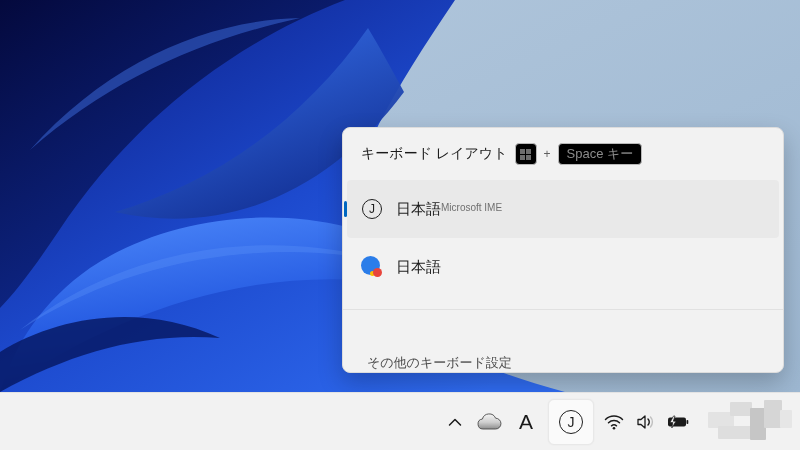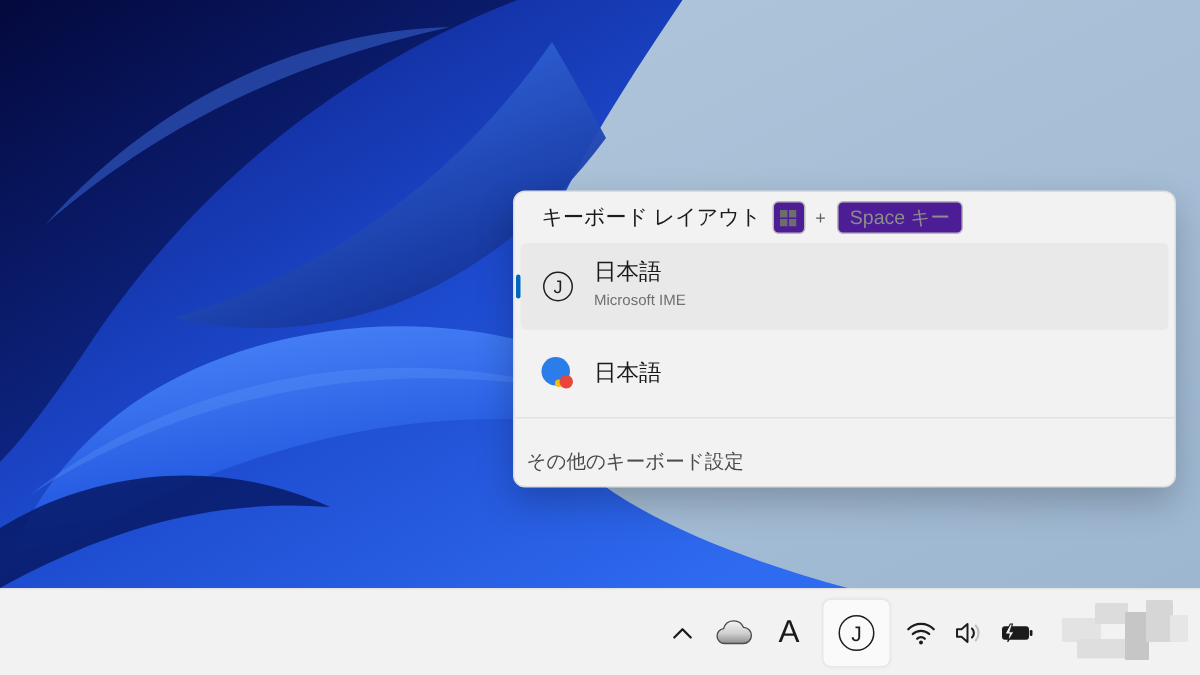--- a/index.html
+++ b/index.html
@@ -8,34 +8,34 @@
     font-family:"Liberation Sans","DejaVu Sans",sans-serif;
     position:relative; background:#a7bfd7;
   }
 
   
   .desktop { position:absolute; left:0; top:0; width:800px; height:392px; }
   .desktop svg { display:block; width:100%; height:100%; }
 
   
   .flyout {
-    position:absolute; left:342px; top:127px; width:442px; height:198px;
+    position:absolute; left:342px; top:127px; width:442px; height:246px;
     background:#f2f2f2;
     border:1px solid #dcdcdc;
     border-radius:8px;
     box-shadow:0 10px 24px rgba(0,0,0,.22);
     display:flex; flex-direction:column;
   }
   .flyout-header {
     height:52px; display:flex; align-items:center; padding:0 18px; gap:7px;
   }
   .flyout-title { font-size:14px; color:#1b1b1b; white-space:nowrap; }
   .key-chip {
     display:flex; align-items:center; justify-content:center;
-    border:1px solid #b9b9b9; border-radius:4px; background:#4c1d95;
+    border:1px solid #b9b9b9; border-radius:4px; background:#000000;
     height:22px; color:#8c8c8c; font-size:13px;
   }
   .key-chip.win { width:22px; }
   .key-chip.space { padding:0 8px; white-space:nowrap; }
   .plus-sign { color:#5f5f5f; font-size:12px; }
 
   .layout-list { display:flex; flex-direction:column; }
   .layout-item {
     position:relative; height:58px; margin:0 4px; border-radius:4px;
     display:flex; align-items:center; padding-left:14px; gap:13px;
@@ -48,28 +48,28 @@
   }
   .item-icon { width:22px; height:22px; flex:0 0 22px; position:relative; }
   .jcircle {
     width:20px; height:20px; margin:1px; border:1.6px solid #1f1f1f; border-radius:50%;
     display:flex; align-items:center; justify-content:center;
     font-size:12px; color:#1f1f1f;
   }
   .gicon-blue  { position:absolute; left:0; top:0; width:19px; height:19px; border-radius:50%; background:#2b7de9; }
   .gicon-red   { position:absolute; left:12px; top:12px; width:9px; height:9px; border-radius:50%; background:#e8453c; }
   .gicon-yellow{ position:absolute; left:9px; top:15px; width:5px; height:5px; border-radius:50%; background:#fbbc05; }
-  .item-text { display:flex; flex-direction:column; justify-content:center; }
+  .item-text { display:flex; flex-direction:row; justify-content:center; }
   .item-label { font-size:15px; color:#1a1a1a; line-height:20px; }
   .item-sublabel { font-size:10px; color:#707070; line-height:18px; }
 
   .flyout-spacer { flex:1; }
   .flyout-separator { height:1px; background:#e1e1e1; }
   .flyout-footer {
-    height:62px; display:flex; align-items:center; padding:13px 18px 0 8px;
+    height:62px; display:flex; align-items:flex-end; padding:13px 18px 0 24px;
   }
   .footer-link { font-size:13px; color:#4a4a4a; cursor:default; }
 
   
   .taskbar {
     position:absolute; left:0; bottom:0; width:800px; height:58px;
     background:#f2f2f2; border-top:1px solid rgba(0,0,0,.06);
   }
   .tray {
     position:absolute; right:4px; top:0; height:58px;

